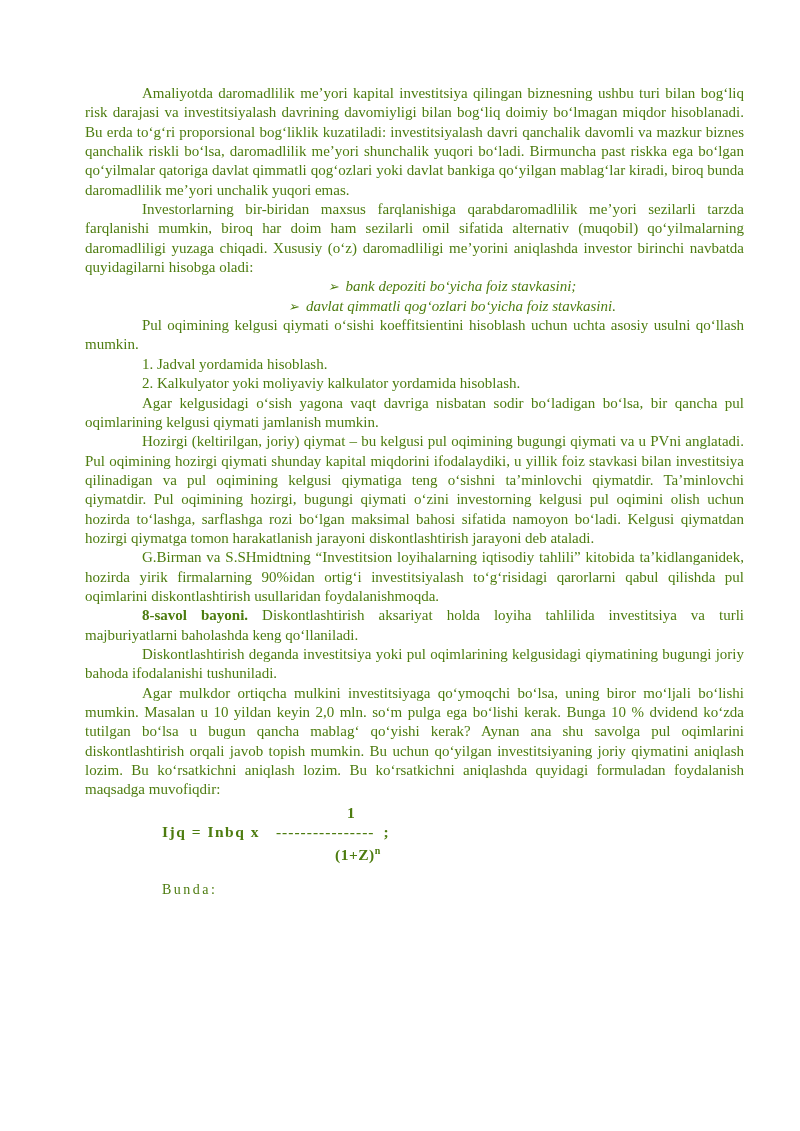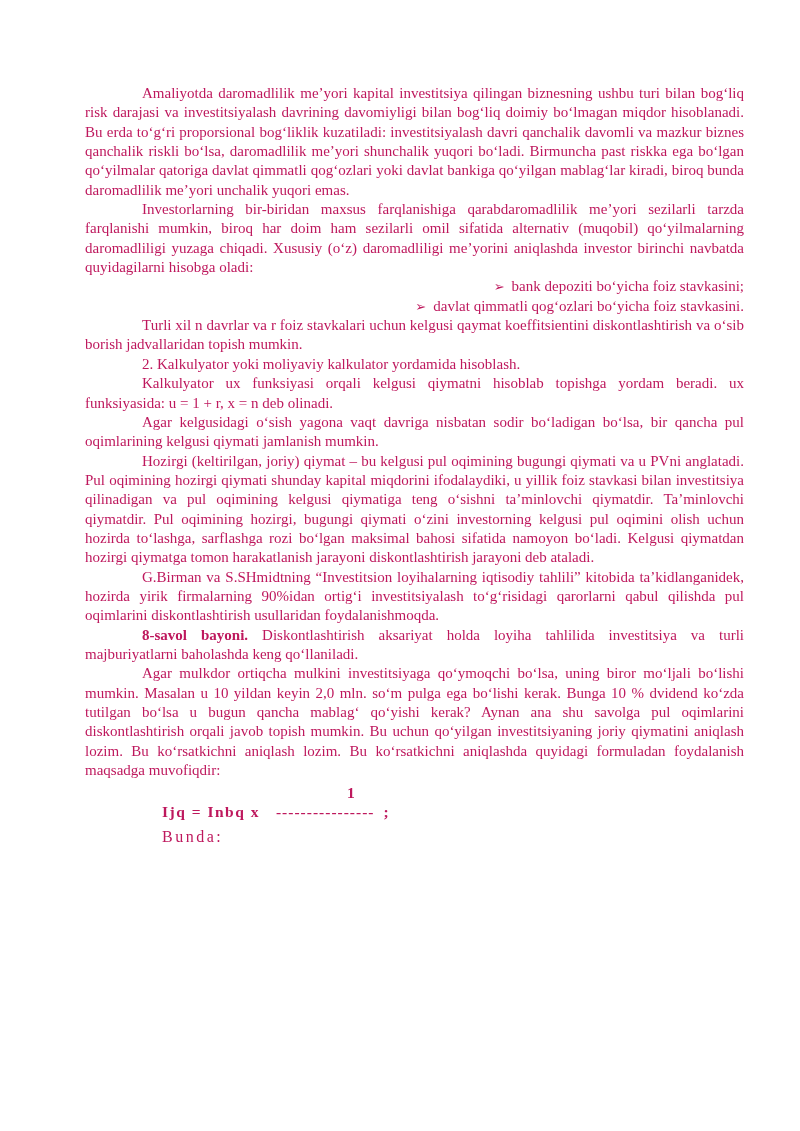--- a/index.html
+++ b/index.html
@@ -3,39 +3,40 @@
 <meta charset="utf-8">
 <style>
   html, body { margin: 0; padding: 0; background: #ffffff; }
   .page {
     position: relative;
     width: 800px;
     height: 1131px;
     background: #ffffff;
     overflow: hidden;
     font-family: "Liberation Serif", "DejaVu Serif", serif;
-    color: #be185d;
+    color: #4d7c0f;
   }
   .textblock {
     position: absolute;
     left: 85px;
     top: 84px;
     width: 659px;
     font-size: 15px;
     line-height: 19.35px;
     text-align: justify;
   }
   p.para {
     margin: 0;
     text-indent: 57px;
   }
   p.bullet {
     margin: 0 0 0 75px;
     text-indent: 0;
-    text-align: right;
+    text-align: center;
+    font-style: italic;
   }
   .bglyph { margin-right: 7px; font-size: 13px; }
   .spacer-before { margin-top: 19.35px; }
   b.lead { font-weight: bold; }
 
   .formula {
     margin-top: 4px;
     text-align: left;
     font-weight: bold;
     font-size: 15.5px;
@@ -43,61 +44,63 @@
   }
   .f-num   { padding-left: 262px; line-height: 18px; }
   .f-main  { line-height: 19px; padding-left: 77px; }
   .f-lhs   { letter-spacing: 1.5px; text-align: right; }
   .f-dash  { margin-left: 16px; letter-spacing: 1px; }
   .f-semi  { margin-left: 9px; }
   .f-den   { padding-left: 250px; line-height: 19px; }
   .f-den sup { font-size: 10px; }
   .f-label {
     padding-left: 77px;
-    margin-top: 6px;
+    margin-top: 16px;
     font-weight: normal;
-    font-size: 16px;
+    font-size: 14px;
     letter-spacing: 2.5px;
   }
 </style>
 </head>
 <body>
 
 <div class="page">
   <div class="textblock">
 
     <p class="para">Amaliyotda daromadlilik me’yori kapital investitsiya qilingan biznesning ushbu turi bilan bog‘liq risk darajasi va investitsiyalash davrining davomiyligi bilan bog‘liq doimiy bo‘lmagan miqdor hisoblanadi. Bu erda to‘g‘ri proporsional bog‘liklik kuzatiladi: investitsiyalash davri qanchalik davomli va mazkur biznes qanchalik riskli bo‘lsa, daromadlilik me’yori shunchalik yuqori bo‘ladi. Birmuncha past riskka ega bo‘lgan qo‘yilmalar qatoriga davlat qimmatli qog‘ozlari yoki davlat bankiga qo‘yilgan mablag‘lar kiradi, biroq bunda daromadlilik me’yori unchalik yuqori emas.</p>
 
     <p class="para">Investorlarning bir-biridan maxsus farqlanishiga qarabdaromadlilik me’yori sezilarli tarzda farqlanishi mumkin, biroq har doim ham sezilarli omil sifatida alternativ (muqobil) qo‘yilmalarning daromadliligi yuzaga chiqadi. Xususiy (o‘z) daromadliligi me’yorini aniqlashda investor birinchi navbatda quyidagilarni hisobga oladi:</p>
 
     <p class="bullet"><span class="bglyph">➢</span><span>bank depoziti bo‘yicha foiz stavkasini;</span></p>
 
     <p class="bullet"><span class="bglyph">➢</span><span>davlat qimmatli qog‘ozlari bo‘yicha foiz stavkasini.</span></p>
 
 
+    <p class="para">Pul oqimining kelgusi qiymati o‘sishi koeffitsientini hisoblash uchun uchta asosiy usulni qo‘llash mumkin.</p>
 
+    <p class="para">1. Jadval yordamida hisoblash.</p>
 
-    <p class="para">Turli xil n davrlar va r foiz stavkalari uchun kelgusi qaymat koeffitsientini diskontlashtirish va o‘sib borish jadvallaridan topish mumkin.</p>
 
     <p class="para">2. Kalkulyator yoki moliyaviy kalkulator yordamida hisoblash.</p>
 
-    <p class="para">Kalkulyator ux funksiyasi orqali kelgusi qiymatni hisoblab topishga yordam beradi. ux funksiyasida: u = 1 + r, x = n deb olinadi.</p>
 
 
     <p class="para">Agar kelgusidagi o‘sish yagona vaqt davriga nisbatan sodir bo‘ladigan bo‘lsa, bir qancha pul oqimlarining kelgusi qiymati jamlanish mumkin.</p>
 
     <p class="para">Hozirgi (keltirilgan, joriy) qiymat – bu kelgusi pul oqimining bugungi qiymati va u PVni anglatadi. Pul oqimining hozirgi qiymati shunday kapital miqdorini ifodalaydiki, u yillik foiz stavkasi bilan investitsiya qilinadigan va pul oqimining kelgusi qiymatiga teng o‘sishni ta’minlovchi qiymatdir. Ta’minlovchi qiymatdir. Pul oqimining hozirgi, bugungi qiymati o‘zini investorning kelgusi pul oqimini olish uchun hozirda to‘lashga, sarflashga rozi bo‘lgan maksimal bahosi sifatida namoyon bo‘ladi. Kelgusi qiymatdan hozirgi qiymatga tomon harakatlanish jarayoni diskontlashtirish jarayoni deb ataladi.</p>
 
     <p class="para">G.Birman va S.SHmidtning “Investitsion loyihalarning iqtisodiy tahlili” kitobida ta’kidlanganidek, hozirda yirik firmalarning 90%idan ortig‘i investitsiyalash to‘g‘risidagi qarorlarni qabul qilishda pul oqimlarini diskontlashtirish usullaridan foydalanishmoqda.</p>
 
     <p class="para spacer-before"><b class="lead">8-savol bayoni.</b><span> Diskontlashtirish aksariyat holda loyiha tahlilida investitsiya va turli majburiyatlarni baholashda keng qo‘llaniladi.</span></p>
 
+    <p class="para">Diskontlashtirish deganda investitsiya yoki pul oqimlarining kelgusidagi qiymatining bugungi joriy bahoda ifodalanishi tushuniladi.</p>
 
     <p class="para">Agar mulkdor ortiqcha mulkini investitsiyaga qo‘ymoqchi bo‘lsa, uning biror mo‘ljali bo‘lishi mumkin. Masalan u 10 yildan keyin 2,0 mln. so‘m pulga ega bo‘lishi kerak. Bunga 10 % dvidend ko‘zda tutilgan bo‘lsa u bugun qancha mablag‘ qo‘yishi kerak? Aynan ana shu savolga pul oqimlarini diskontlashtirish orqali javob topish mumkin. Bu uchun qo‘yilgan investitsiyaning joriy qiymatini aniqlash lozim. Bu ko‘rsatkichni aniqlash lozim. Bu ko‘rsatkichni aniqlashda quyidagi formuladan foydalanish maqsadga muvofiqdir:</p>
 
     <div class="formula">
       <div class="f-num"><span>1</span></div>
       <div class="f-main"><span class="f-lhs">Ijq = Inbq  x</span><span class="f-dash">----------------</span><span class="f-semi">;</span></div>
+      <div class="f-den"><span>(1+Z)</span><sup>n</sup></div>
       <div class="f-label">Bunda:</div>
     </div>
 
   </div>
 </div>
 
 </body></html>

